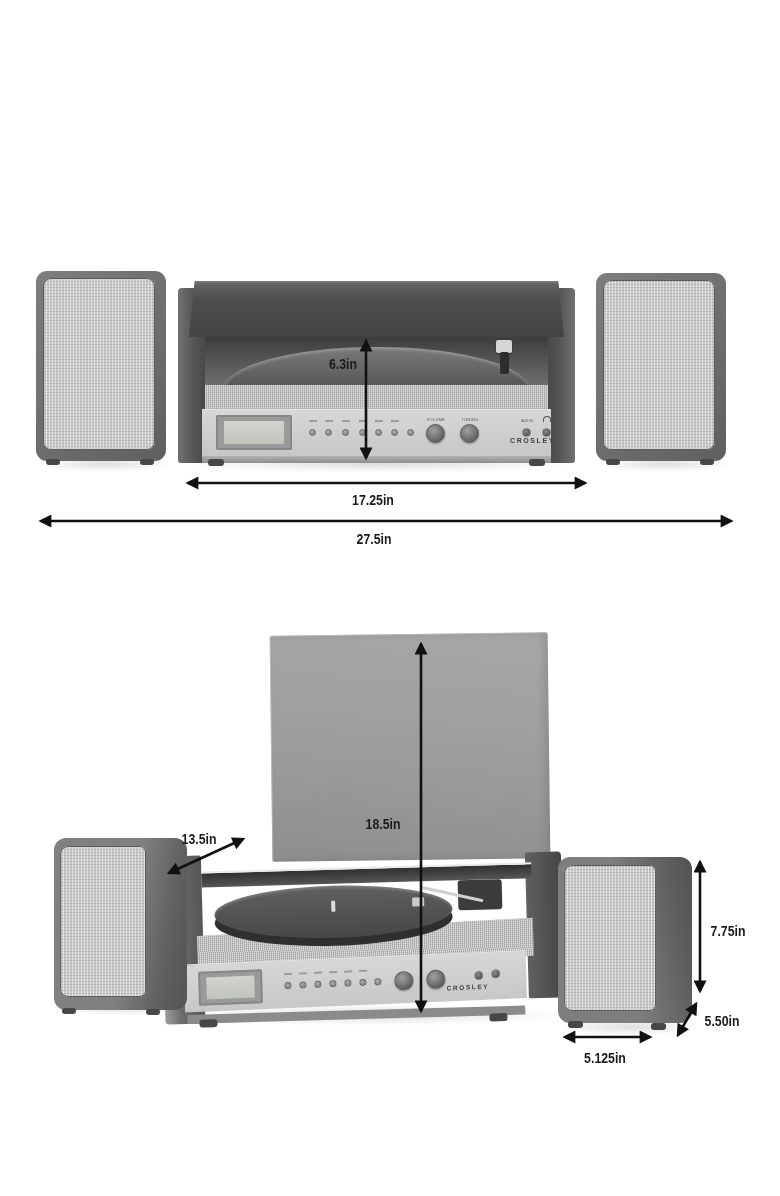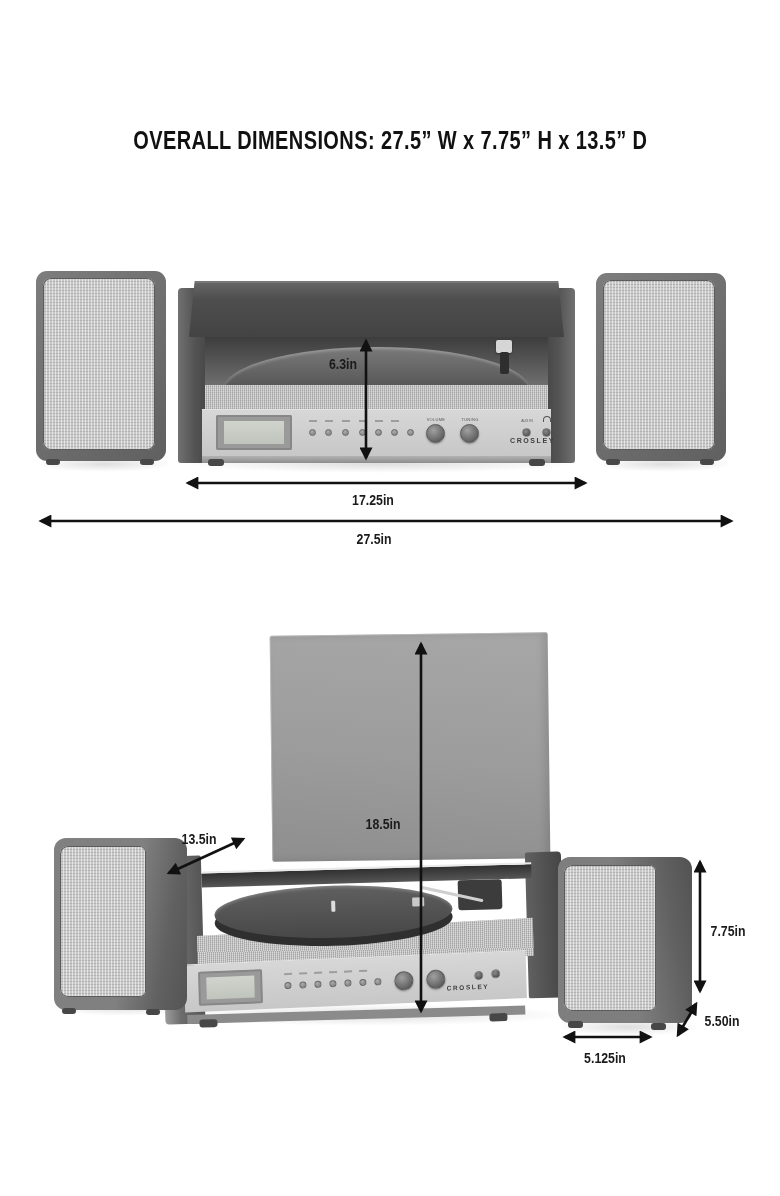--- a/index.html
+++ b/index.html
@@ -115,23 +115,20 @@
   
   #dims-svg{position:absolute;left:0;top:0;pointer-events:none;}
   .dim-line{stroke:var(--c-arrow,#111);stroke-width:2.6;}
   .ah-fill{fill:var(--c-arrow,#111);}
 </style>
 </head>
 <body>
 
 <div id="canvas">
 
-  <div class="title">
-    <span>OVERALL DIMENSIONS: 27.5” W x 7.75” H x 13.5” D</span>
-  </div>
 
   <div class="shdw" style="left:34px;top:456px;width:140px;height:16px;"></div>
   <div class="shdw" style="left:180px;top:455px;width:400px;height:18px;"></div>
   <div class="shdw" style="left:594px;top:456px;width:140px;height:16px;"></div>
 
   <div class="spk" id="spk-fl">
     <div class="grille weave"></div>
     <div class="foot" style="left:10px;bottom:-4px;width:14px;height:6px;"></div>
     <div class="foot" style="right:12px;bottom:-4px;width:14px;height:6px;"></div>
   </div>

